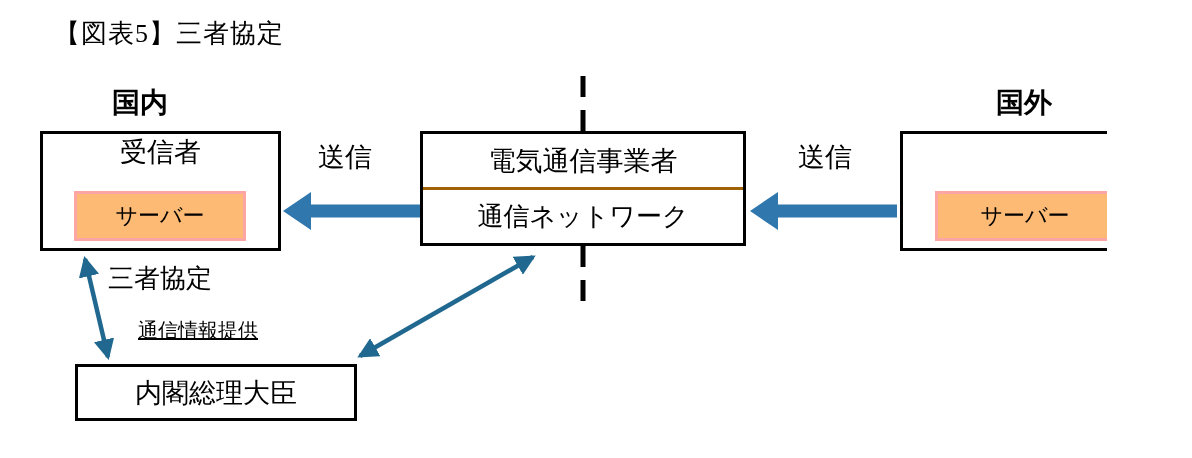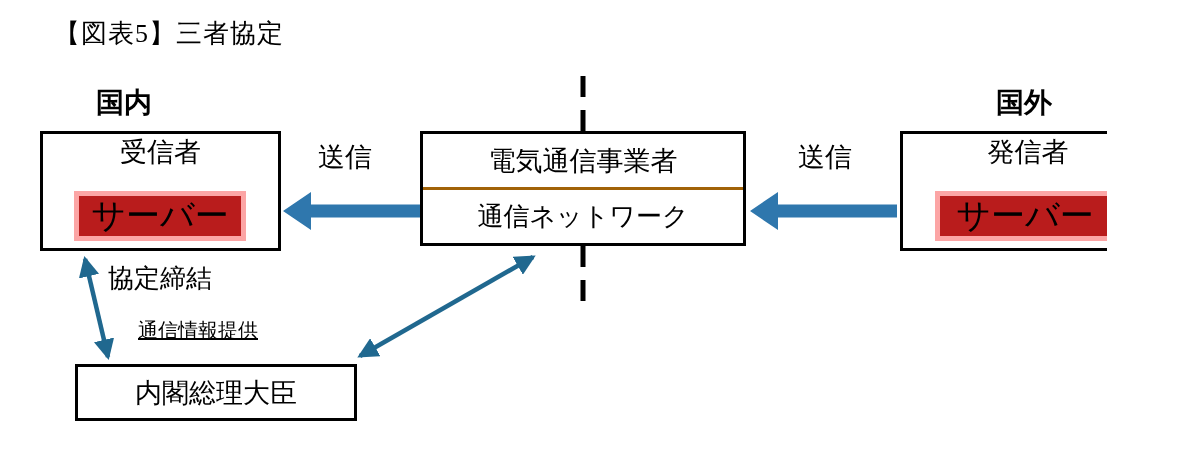--- a/index.html
+++ b/index.html
@@ -14,41 +14,41 @@
   .abs{position:absolute;}
   .title{
     left:54px;top:16px;
     font-size:26px;
     font-family:"Liberation Serif","DejaVu Serif",serif;
     letter-spacing:1px;
   }
   .region-label{
     font-size:28px;font-weight:bold;
   }
-  .region-domestic{left:96px;top:84px;}
+  .region-domestic{left:112px;top:84px;}
   .region-overseas{left:996px;top:84px;}
 
   .box{
     position:absolute;
     border:3px solid #000;
     background:#fff;
     box-sizing:border-box;
     z-index:1;
   }
   .box-label{
     text-align:center;
     font-size:27px;
   }
   .inner-box{
     position:absolute;
-    border:5px solid #fca5a5;
+    border:3px solid #fca5a5;
     box-sizing:border-box;
-    background:#b91c1c;
+    background:#fdba74;
     text-align:center;
-    font-size:34px;
+    font-size:22px;
     display:flex;align-items:center;justify-content:center;
   }
   .receiver-box{left:40px;top:131px;width:241px;height:120px;}
   .receiver-server{left:31px;top:57px;width:172px;height:50px;}
   .carrier-box{left:420px;top:131px;width:326px;height:115px;display:flex;flex-direction:column;}
   .carrier-row-top{
     flex:0 0 53px;display:flex;align-items:center;justify-content:center;
     font-size:27px;
   }
   .carrier-row-bottom{
@@ -97,33 +97,32 @@
       <span>サーバー</span>
     </div>
   </div>
 
   <div class="box carrier-box">
     <div class="carrier-row-top">電気通信事業者</div>
     <div class="carrier-row-bottom">通信ネットワーク</div>
   </div>
 
   <div class="box sender-box">
-    <div class="box-label">発信者</div>
     <div class="inner-box sender-server">
       <span>サーバー</span>
     </div>
   </div>
 
   <div class="box minister-box">
     <span>内閣総理大臣</span>
   </div>
 
   <div class="flow-label send-left">送信</div>
   <div class="flow-label send-right">送信</div>
-  <div class="flow-label agreement-label">協定締結</div>
+  <div class="flow-label agreement-label">三者協定</div>
   <div class="flow-label info-label">通信情報提供</div>
 
   <svg class="layer layer-over" width="1192" height="458" viewBox="0 0 1192 458">
     <defs>
       <marker id="thin-arrowhead" viewBox="0 0 10 10" refX="8.5" refY="5" markerWidth="4.6" markerHeight="4.6" orient="auto-start-reverse">
         <path d="M0,0 L10,5 L0,10 Z" fill="#20688f"></path>
       </marker>
     </defs>
 
     <path d="M283,211 L311,192 L311,204.5 L420,204.5 L420,217.5 L311,217.5 L311,230 Z" fill="#2f77ad"></path>

